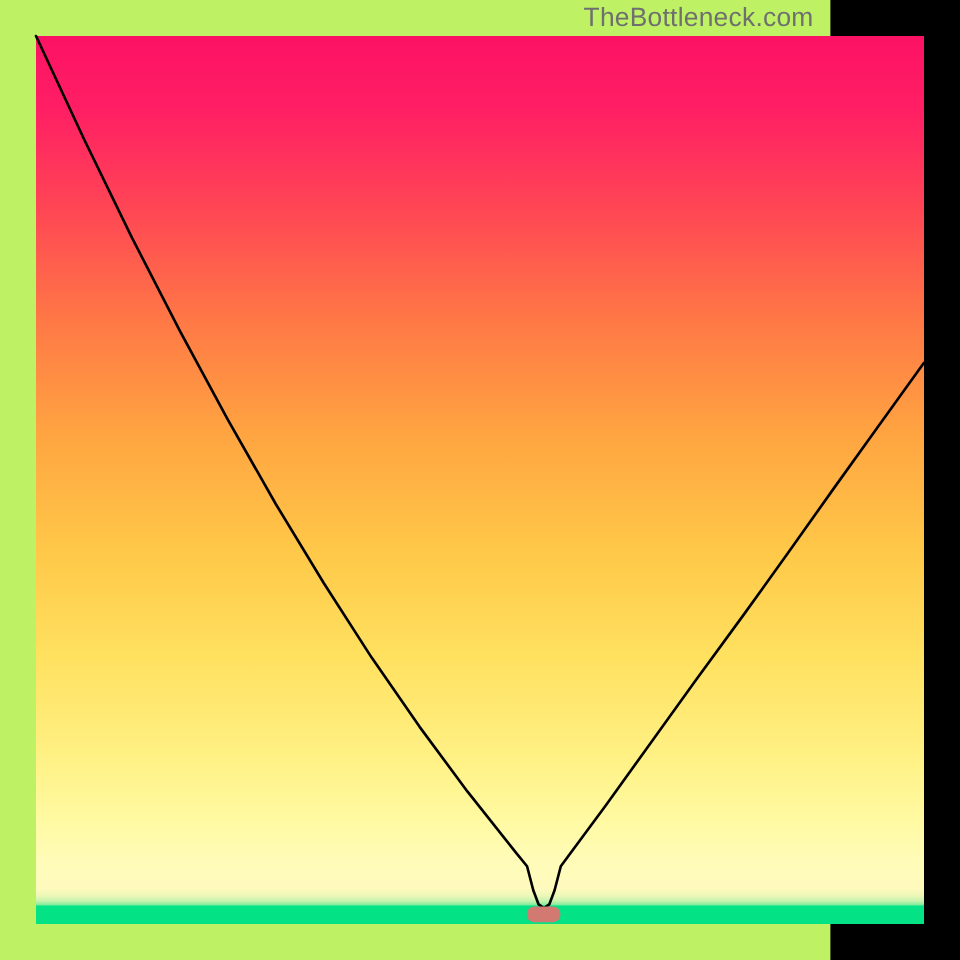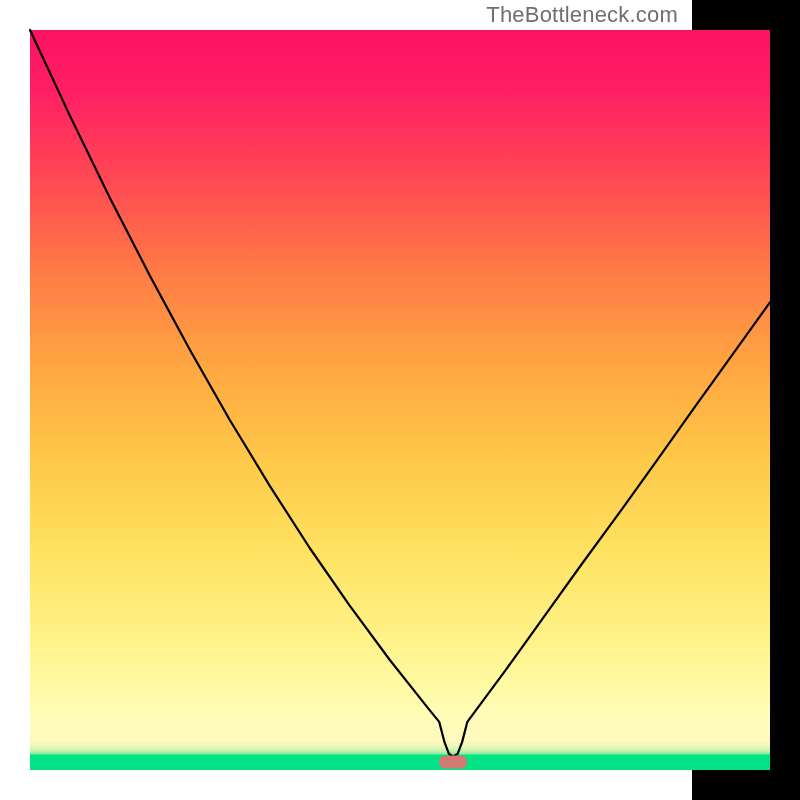--- a/index.html
+++ b/index.html
@@ -10,21 +10,21 @@
     background: #000;
     overflow: hidden;
     font-family: Arial, Helvetica, sans-serif;
   }
   .frame {
     position: absolute;
     left: 0;
     top: 0;
     width: 692px;
     height: 800px;
-    background: #ffffff;
+    background: #bef264;
   }
   .watermark {
     position: absolute;
     top: 2px;
     right: 14px;
     color: #6f6f6f;
     font-size: 22px;
     font-weight: 500;
     letter-spacing: 0.2px;
     user-select: none;

